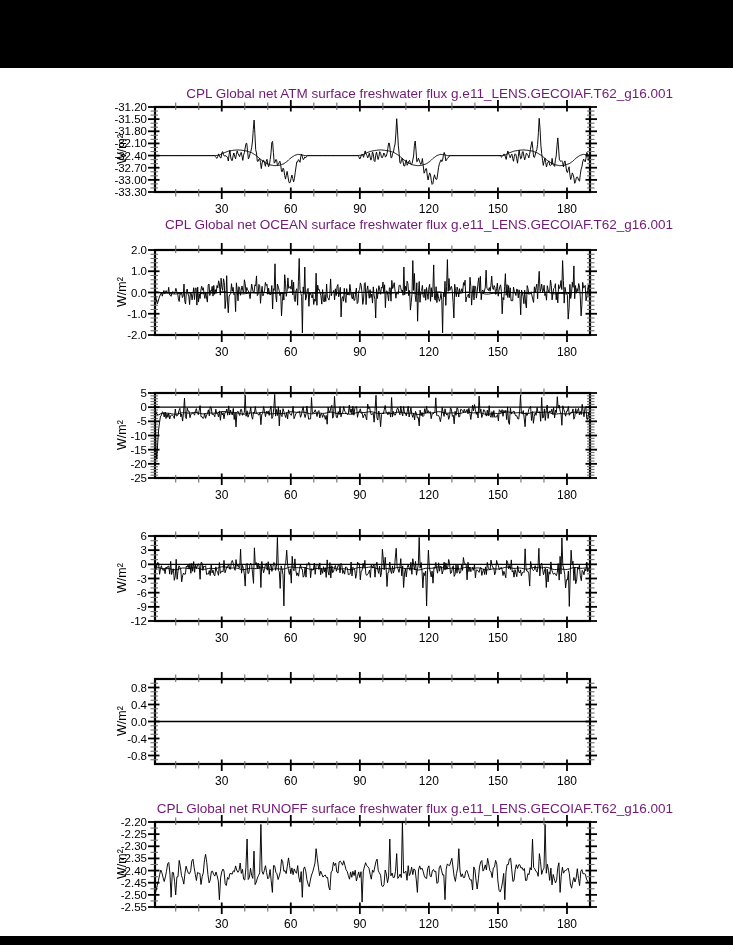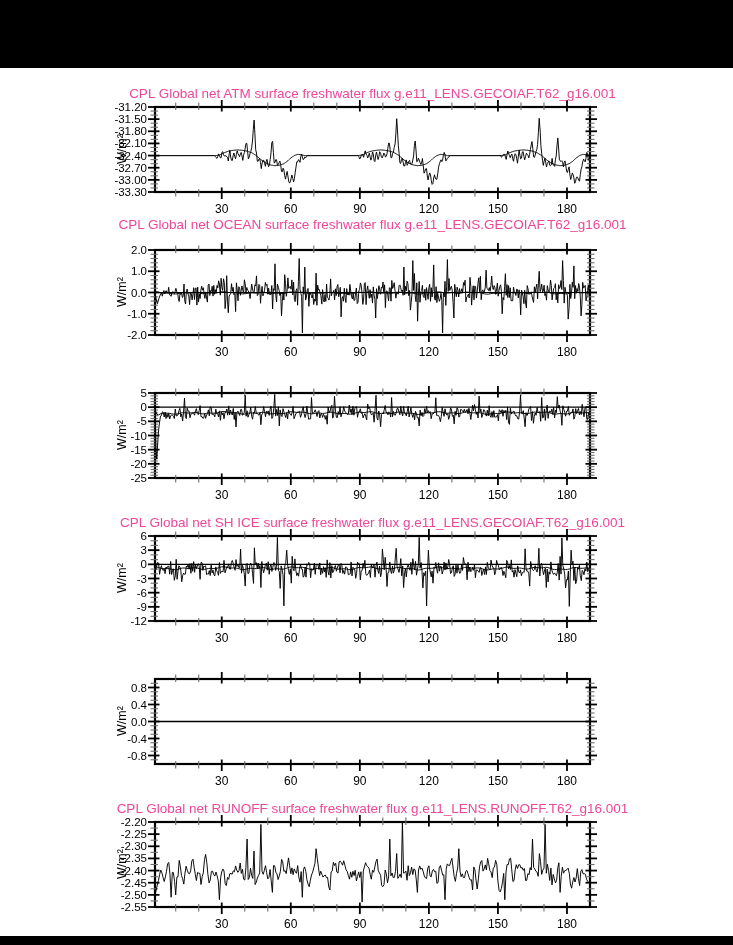--- a/index.html
+++ b/index.html
@@ -2,22 +2,22 @@
 <html><head>
 <meta charset="utf-8">
 <style>
   html,body{margin:0;padding:0;background:#000;}
   .screen{position:relative;width:733px;height:945px;background:#fff;overflow:hidden;
           font-family:"Liberation Sans",sans-serif;}
   .bar{position:absolute;left:0;width:733px;background:#000;}
   .bar.top{top:0;height:68px;}
   .bar.bottom{top:936px;height:9px;}
   .page{position:absolute;left:0;top:68px;width:733px;height:868px;background:#fff;}
-  .ptitle{position:absolute;left:72px;width:601px;height:18px;text-align:center;
-          font-size:13.5px;line-height:18px;color:#ec4899;white-space:nowrap;}
+  .ptitle{position:absolute;left:72px;width:601px;height:18px;text-align:right;
+          font-size:13.5px;line-height:18px;color:#701a75;white-space:nowrap;}
   .ylab{position:absolute;left:112px;width:20px;height:85px;display:flex;align-items:center;
         justify-content:center;writing-mode:vertical-rl;transform:rotate(180deg);
         font-size:12.5px;color:#000;}
   svg#plots{position:absolute;left:0;top:0;}
   svg text{font-family:"Liberation Sans",sans-serif;fill:#000;}
 </style>
 </head>
 <body>
 
 <div class="screen">
@@ -629,22 +629,21 @@
         <line x1="543.968253968254" y1="904" x2="543.968253968254" y2="911.5" stroke="#6e6e6e" stroke-width="1.1"></line>
         <line x1="543.968253968254" y1="817.5" x2="543.968253968254" y2="825" stroke="#6e6e6e" stroke-width="1.1"></line>
         <g clip-path="url(#clip5)">
           <polyline points="155.0,894.9 156.2,890.0 157.3,885.1 158.5,880.3 159.6,874.5 160.8,870.1 161.9,872.8 163.1,877.7 164.2,881.5 165.4,876.9 166.5,871.2 167.7,863.5 168.8,862.5 170.0,874.9 171.1,897.3 172.3,872.4 173.4,872.6 174.6,881.5 175.7,894.9 176.9,876.9 178.0,876.7 179.2,860.4 180.3,866.3 181.5,875.6 182.6,878.6 183.8,884.1 184.9,873.8 186.1,866.2 187.2,870.1 188.4,873.3 189.5,873.8 190.7,870.8 191.8,861.0 193.0,859.2 194.1,867.2 195.3,874.3 196.4,880.5 197.6,872.4 198.7,873.2 199.9,873.4 201.0,884.5 202.2,876.6 203.3,872.9 204.5,859.5 205.6,854.4 206.8,862.6 207.9,874.4 209.1,882.9 210.2,880.2 211.4,871.5 212.5,871.1 213.7,874.5 214.8,876.1 216.0,872.0 217.1,875.8 218.3,880.9 219.4,899.7 220.6,877.9 221.7,872.0 222.9,869.0 224.0,871.0 225.2,883.7 226.3,885.5 227.5,877.5 228.7,879.3 229.8,873.7 231.0,873.4 232.1,874.3 233.3,870.8 234.4,871.8 235.6,865.9 236.7,870.0 237.9,872.3 239.0,870.5 240.2,863.0 241.3,873.4 242.5,869.3 243.6,879.2 244.8,880.0 245.9,867.8 247.1,839.0 248.2,879.5 249.4,877.6 250.5,868.3 251.7,875.6 252.8,878.4 254.0,851.1 255.1,884.6 256.3,882.1 257.4,878.0 258.6,875.3 259.7,872.9 260.9,824.4 262.0,871.2 263.2,874.3 264.3,870.6 265.5,865.7 266.6,872.5 267.8,878.9 268.9,877.5 270.1,869.5 271.2,880.8 272.4,892.4 273.5,865.6 274.7,865.8 275.8,872.2 277.0,873.9 278.1,879.5 279.3,875.9 280.4,871.4 281.6,859.4 282.7,861.8 283.9,871.4 285.0,870.6 286.2,873.6 287.3,866.2 288.5,857.9 289.6,865.7 290.8,873.7 291.9,867.9 293.1,874.7 294.2,868.9 295.4,871.9 296.5,873.3 297.7,865.6 298.8,877.1 300.0,882.2 301.2,871.6 302.3,897.3 303.5,869.3 304.6,866.9 305.8,871.4 306.9,879.6 308.1,884.2 309.2,886.7 310.4,880.1 311.5,875.0 312.7,872.1 313.8,867.8 315.0,863.1 316.1,848.7 317.3,858.6 318.4,867.1 319.6,875.6 320.7,871.2 321.9,874.2 323.0,877.1 324.2,875.7 325.3,875.0 326.5,877.7 327.6,877.4 328.8,887.1 329.9,890.0 331.1,872.0 332.2,871.1 333.4,862.3 334.5,865.5 335.7,863.2 336.8,872.0 338.0,873.1 339.1,861.9 340.3,861.2 341.4,862.8 342.6,865.2 343.7,860.8 344.9,865.2 346.0,869.7 347.2,871.4 348.3,875.3 349.5,879.2 350.6,871.9 351.8,877.3 352.9,871.3 354.1,875.6 355.2,870.2 356.4,881.0 357.5,876.6 358.7,871.9 359.8,877.6 361.0,871.7 362.1,902.1 363.3,871.1 364.4,867.0 365.6,862.7 366.7,865.6 367.9,866.7 369.0,868.4 370.2,874.4 371.3,879.2 372.5,870.2 373.7,872.3 374.8,867.0 376.0,861.4 377.1,859.1 378.3,870.8 379.4,872.9 380.6,875.2 381.7,885.6 382.9,886.6 384.0,884.6 385.2,870.0 386.3,873.8 387.5,882.7 388.6,877.0 389.8,839.0 390.9,875.8 392.1,873.0 393.2,877.6 394.4,877.3 395.5,871.3 396.7,853.6 397.8,878.4 399.0,876.6 400.1,874.1 401.3,877.6 402.4,822.0 403.6,873.1 404.7,872.7 405.9,871.1 407.0,880.3 408.2,865.7 409.3,875.6 410.5,872.9 411.6,867.1 412.8,874.6 413.9,868.9 415.1,869.9 416.2,879.0 417.4,892.4 418.5,870.0 419.7,865.9 420.8,869.4 422.0,868.1 423.1,871.2 424.3,875.9 425.4,877.9 426.6,878.5 427.7,868.4 428.9,865.8 430.0,875.9 431.2,876.8 432.3,871.0 433.5,869.4 434.6,871.7 435.8,871.3 436.9,883.4 438.1,882.4 439.2,867.9 440.4,865.5 441.5,870.1 442.7,875.1 443.8,874.8 445.0,899.7 446.2,869.3 447.3,863.9 448.5,865.3 449.6,865.7 450.8,861.4 451.9,858.4 453.1,868.0 454.2,876.7 455.4,881.4 456.5,873.5 457.7,868.0 458.8,848.7 460.0,871.0 461.1,876.7 462.3,873.8 463.4,877.6 464.6,877.5 465.7,871.5 466.9,870.4 468.0,873.7 469.2,877.7 470.3,880.1 471.5,879.8 472.6,890.0 473.8,866.9 474.9,869.9 476.1,880.7 477.2,889.0 478.4,878.8 479.5,866.9 480.7,862.0 481.8,860.5 483.0,871.1 484.1,869.0 485.3,864.9 486.4,870.0 487.6,858.4 488.7,863.8 489.9,870.7 491.0,871.9 492.2,877.6 493.3,867.9 494.5,867.1 495.6,860.4 496.8,864.2 497.9,881.0 499.1,890.5 500.2,891.9 501.4,888.4 502.5,882.1 503.7,873.4 504.8,899.7 506.0,872.0 507.1,864.4 508.3,864.6 509.4,859.0 510.6,858.1 511.7,869.2 512.9,881.5 514.0,880.6 515.2,869.8 516.3,864.7 517.5,868.5 518.7,864.8 519.8,864.7 521.0,868.2 522.1,867.5 523.3,870.4 524.4,868.5 525.6,880.5 526.7,880.4 527.9,873.6 529.0,874.7 530.2,867.6 531.3,870.0 532.5,839.0 533.6,867.3 534.8,868.9 535.9,871.3 537.1,872.2 538.2,876.3 539.4,853.6 540.5,861.5 541.7,874.4 542.8,870.2 544.0,868.1 545.1,824.4 546.3,873.2 547.4,864.2 548.6,870.7 549.7,880.4 550.9,868.1 552.0,884.9 553.2,874.5 554.3,878.8 555.5,882.9 556.6,880.3 557.8,867.5 558.9,862.8 560.1,892.4 561.2,876.6 562.4,867.2 563.5,873.2 564.7,870.7 565.8,870.4 567.0,869.5 568.1,868.1 569.3,873.3 570.4,884.0 571.6,888.2 572.7,882.1 573.9,877.5 575.0,882.0 576.2,877.9 577.3,868.7 578.5,878.7 579.6,885.6 580.8,871.4 581.9,869.6 583.1,873.9 584.2,873.6 585.4,874.3 586.5,879.1 587.7,881.4 588.8,882.6 590.0,880.7" fill="none" stroke="#000" stroke-width="0.95" stroke-linejoin="round"></polyline>
         </g>
       </g>
     </svg>
 
   <div class="ptitle" style="top:85px">CPL Global net ATM surface freshwater flux g.e11_LENS.GECOIAF.T62_g16.001</div>
   <div class="ptitle" style="top:216px">CPL Global net OCEAN surface freshwater flux g.e11_LENS.GECOIAF.T62_g16.001</div>
-  <div class="ptitle" style="top:514px">CPL Global net SH ICE surface freshwater flux g.e11_LENS.GECOIAF.T62_g16.001</div>
-  <div class="ptitle" style="top:800px">CPL Global net RUNOFF surface freshwater flux g.e11_LENS.RUNOFF.T62_g16.001</div>
+  <div class="ptitle" style="top:800px">CPL Global net RUNOFF surface freshwater flux g.e11_LENS.GECOIAF.T62_g16.001</div>
 
   <div class="ylab" style="top:107px">W/m²</div>
   <div class="ylab" style="top:250px">W/m²</div>
   <div class="ylab" style="top:393px">W/m²</div>
   <div class="ylab" style="top:536px">W/m²</div>
   <div class="ylab" style="top:679px">W/m²</div>
   <div class="ylab" style="top:822px">W/m²</div>
 
   <div class="bar top"></div>
   <div class="bar bottom"></div>

